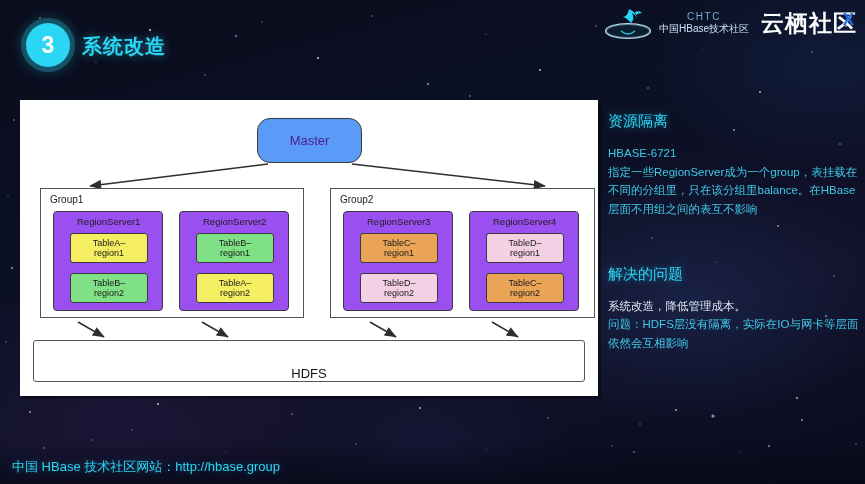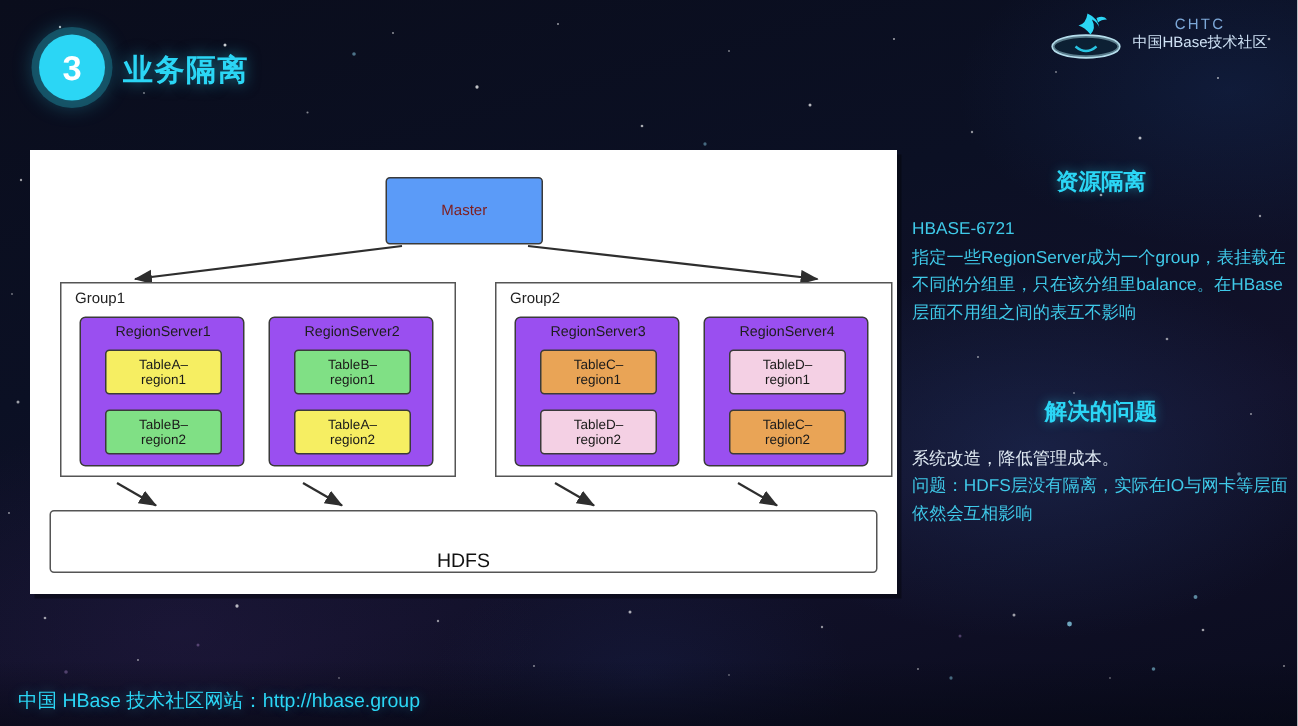--- a/index.html
+++ b/index.html
@@ -55,23 +55,23 @@
   #diagram-panel {
     position: absolute; left: 20px; top: 100px;
     width: 578px; height: 296px;
     background: #ffffff;
     box-shadow: 3px 3px 0 rgba(0,0,0,0.35);
   }
 
   #master-box {
     position: absolute; left: 237px; top: 18px;
     width: 105px; height: 45px;
-    background: #5b9bf8; border: 1.5px solid #3a3a3a; border-radius: 3px;
+    background: #5b9bf8; border: 1.5px solid #3a3a3a; border-radius: 13px;
     display: flex; align-items: center; justify-content: center;
-    color: #7f1d1d; font-size: 10px;
+    color: #4c1d95; font-size: 13px;
   }
 
   .group-box {
     position: absolute; top: 88px; height: 130px;
     border: 1.5px solid #555; background: #ffffff;
   }
   #group1-box { left: 20px; width: 264px; }
   #group2-box { left: 310px; width: 265px; }
   .group-label { position: absolute; left: 9px; top: 5px; font-size: 10px; color: #222; }
 
@@ -97,23 +97,22 @@
     width: 552px; height: 42px;
     background: #ffffff; border: 1.5px solid #555; border-radius: 3px;
     display: flex; align-items: flex-end; justify-content: center;
     font-size: 13px; color: #111;
   }
   #wires { position: absolute; inset: 0; pointer-events: none; }
 
   
   #right-col { position: absolute; left: 608px; top: 112px; width: 252px; }
   .sec-title {
-    color: #2bd6f5; font-size: 15px; font-weight: bold;
+    color: #2bd6f5; font-size: 15px; font-weight: normal;
     text-shadow: 0 0 8px rgba(43,214,245,0.45);
-    text-align: center;
   }
   .sec-body { margin-top: 13px; }
   .sec-body p { color: #3fc9e8; font-size: 11.5px; line-height: 1.62; }
   .sec-body p.light { color: #dfe9f2; }
   #section-solved { margin-top: 46px; }
 
   
   #footer-bar {
     position: absolute; left: 0; bottom: 0; width: 865px; height: 44px;
     background: linear-gradient(180deg, rgba(9,12,28,0.0), rgba(6,8,20,0.65));
@@ -188,35 +187,42 @@
     <g fill="#b08ad0">
       <circle cx="44" cy="448" r="1.2" opacity="0.45"></circle>
         <circle cx="132" cy="430" r="1.0" opacity="0.4"></circle>
       <circle cx="640" cy="424" r="1.0" opacity="0.4"></circle>
     </g>
   </svg>
 
   <div id="header-badge">
     <span>3</span>
   </div>
-  <div id="header-title">业务隔离</div>
+  <div id="header-title">系统改造</div>
 
   <div id="brand">
     <div id="brand-dolphin">
       <svg width="58" height="40" viewBox="0 0 58 40">
         <ellipse cx="29" cy="28" rx="22" ry="7" fill="none" stroke="#bfe9f7" stroke-width="2.2" opacity="0.95"></ellipse>
         <ellipse cx="29" cy="28" rx="22" ry="7" fill="#0d2a3a" opacity="0.55"></ellipse>
         <path d="M22 28 q7 6 14 0" fill="none" stroke="#2bd6f5" stroke-width="1.6" opacity="0.9"></path>
         <path d="M30 6 q7 3 8 10 q-1 -4 -5 -6 q3 6 -1 10 q-4 -5 -8 -6 q5 -1 6 -8 z" fill="#2bd6f5"></path>
         <path d="M36 9 q5 -2 7 1 q-4 0 -6 2 z" fill="#2bd6f5"></path>
       </svg>
     </div>
     <div id="brand-chtc">
       <div class="en">CHTC</div>
       <div class="cn">中国HBase技术社区</div>
+    </div>
+    <div id="brand-yunqi">
+      <span>云栖社</span>
+      <span class="boxed">
+        <span>区</span>
+        <span class="xmark">X</span>
+      </span>
     </div>
   </div>
 
   <div id="diagram-panel">
 
     <svg id="wires" width="578" height="296">
       <defs>
         <marker id="ah" markerWidth="9" markerHeight="9" refX="7.5" refY="3.2" orient="auto">
           <path d="M0,0 L8,3.2 L0,6.4 z" fill="#2e2e2e"></path>
         </marker>

